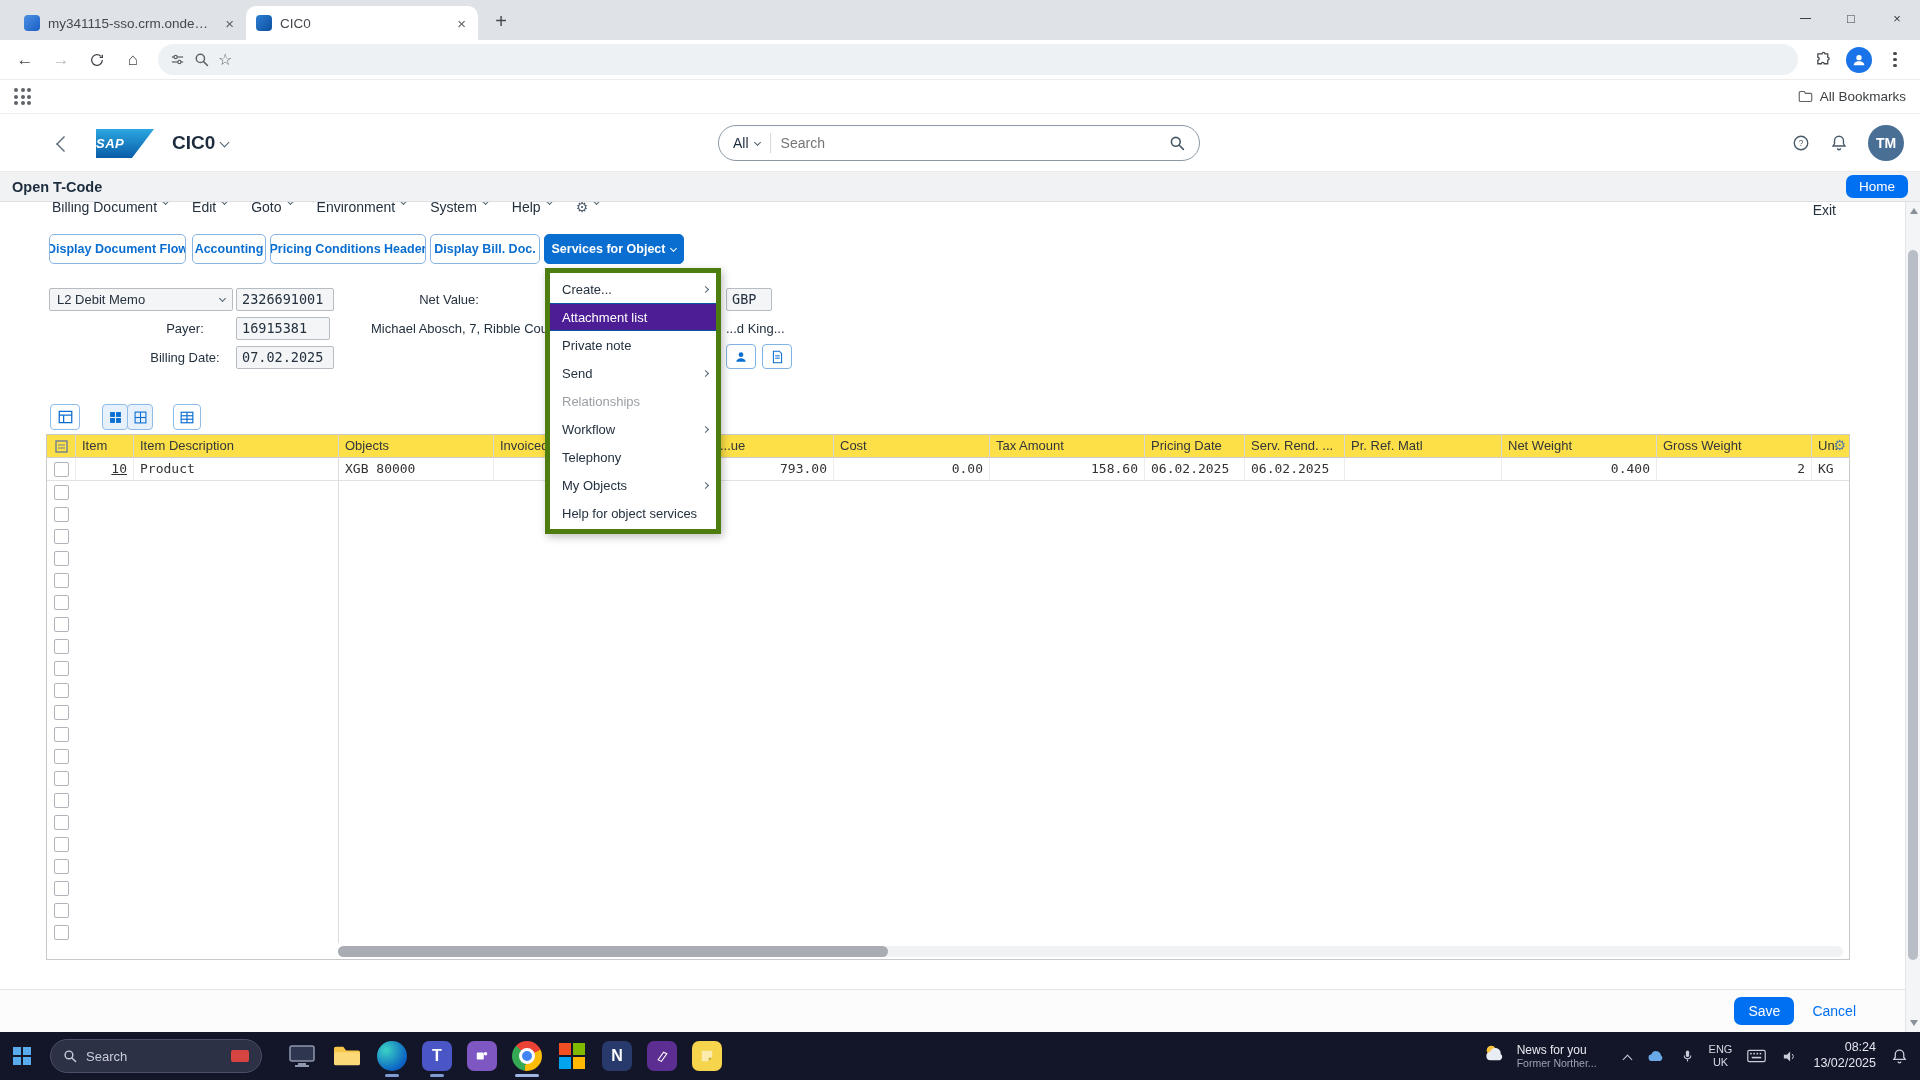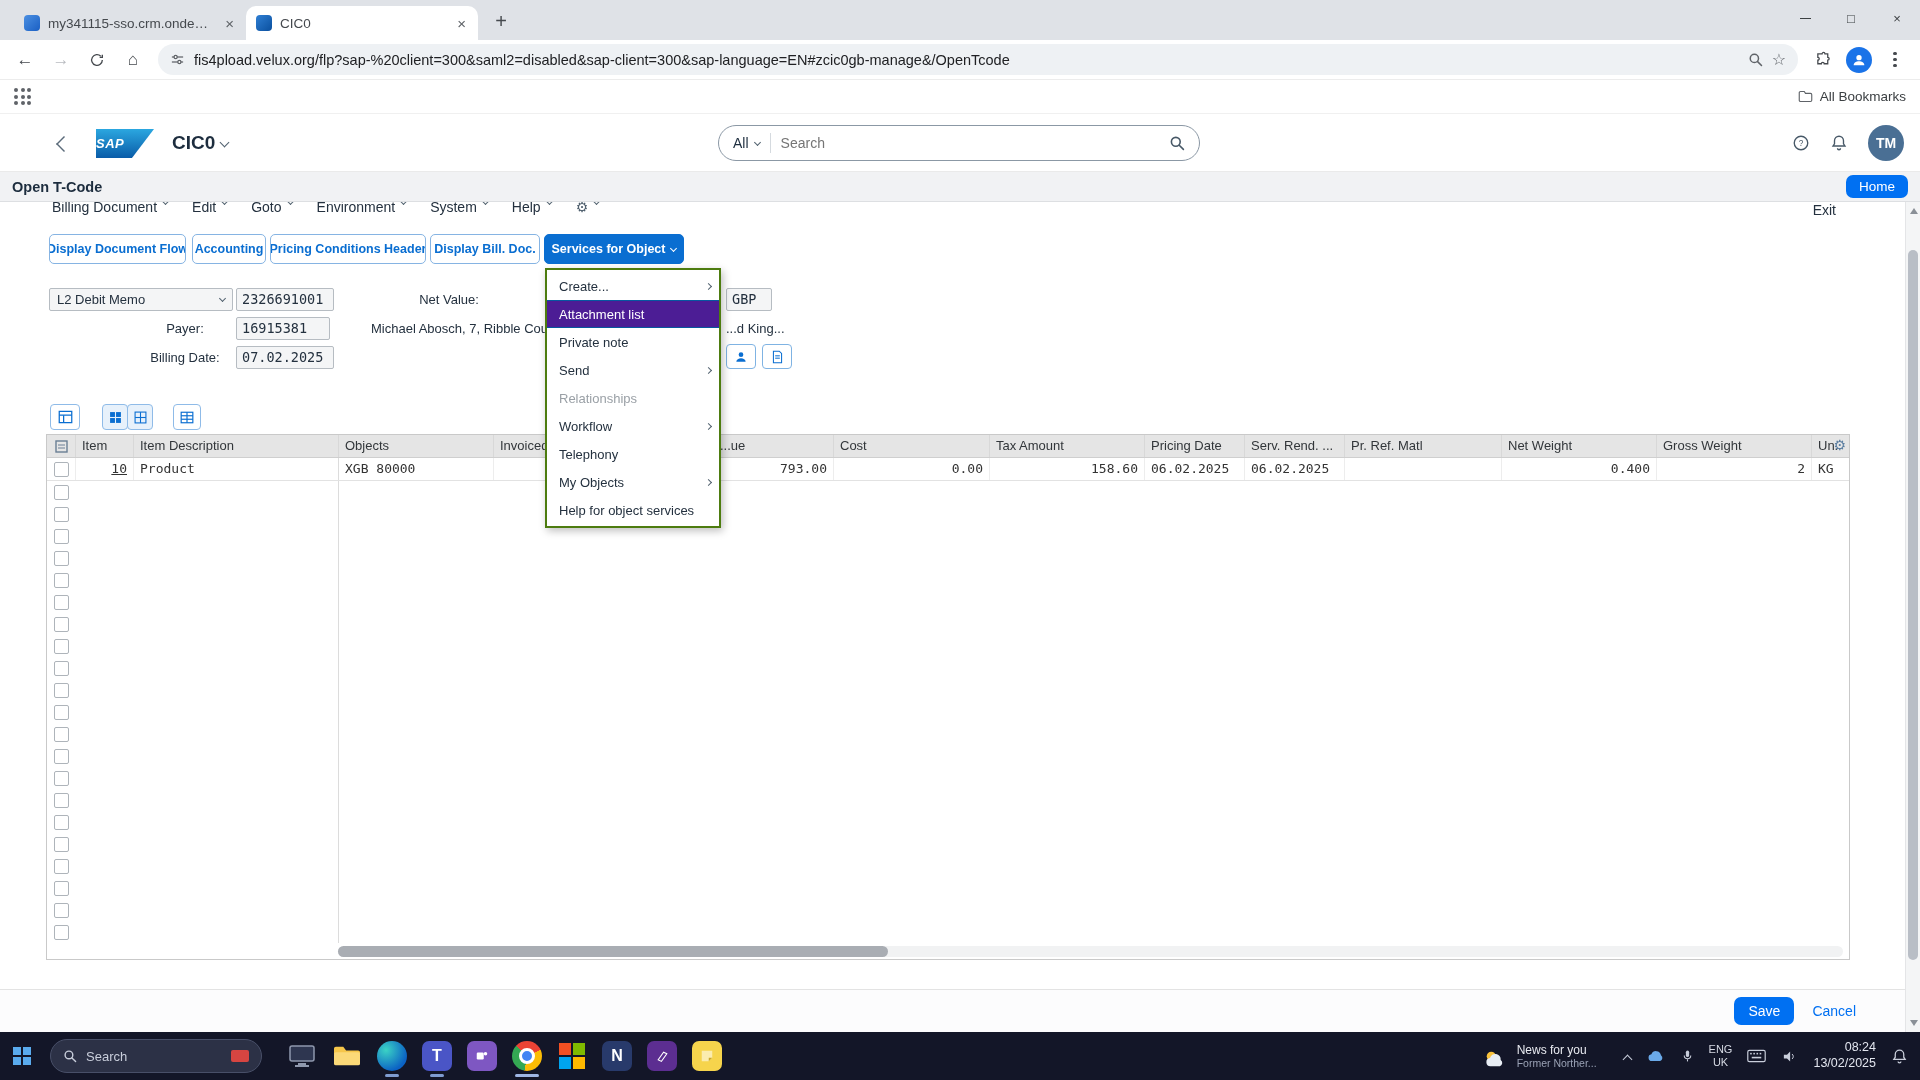--- a/index.html
+++ b/index.html
@@ -110,21 +110,21 @@
   .ftext{position:absolute;font-size:13px;color:#24313f;line-height:23px;white-space:nowrap}
   .mini-btn{position:absolute;width:30px;height:25px;border:1px solid #7fb3e3;background:#fff;
     border-radius:4px;display:flex;align-items:center;justify-content:center;color:#0a6ed1}
 
   
   .tt-btn{position:absolute;top:404px;height:26px;border:1px solid #8fbbe8;background:#fff;
     border-radius:4px;display:flex;align-items:center;justify-content:center;color:#0a6ed1}
   .tt-btn.sel{background:#e7f1fb}
   .alv{position:absolute;left:46px;top:434px;width:1804px;border:1px solid #c9c9c9;background:#fff}
   .alv-grid{display:grid;grid-template-columns:28px 58px 205px 155px 120px 100px 120px 156px 155px 100px 100px 157px 155px 155px 40px}
-  .alv-head{height:23px;background:#e5e5e5;border-bottom:1px solid #cfcfcf;position:relative;
+  .alv-head{height:23px;background:#fde047;border-bottom:1px solid #cfcfcf;position:relative;
     font-size:13px;color:#32363a}
   .alv-head .hc{border-left:1px solid #d8d8d8;padding:3px 6px;white-space:nowrap;overflow:hidden}
   .alv-head .hc:first-child{border-left:none;display:flex;align-items:center;justify-content:center}
   .col-gear{position:absolute;right:3px;top:2px;font-size:14px;color:#5a7da0}
   .alv-row{height:23px;font-size:13px;color:#333}
   .alv-row .cell{border-left:1px solid #ededed;padding:3px 6px;white-space:nowrap;overflow:hidden;
     font-family:"DejaVu Sans Mono",monospace;font-size:13px}
   .alv-row .cell:first-child{border-left:none;display:flex;align-items:center;justify-content:center;padding:0}
   .alv-row.alv-data{border-bottom:1px solid #e2e2e2}
   .alv-row .num{text-align:right}
@@ -132,21 +132,21 @@
   .alv-empty .cell{border-left:1px solid transparent}
   .alv-empty .matb{border-left:1px solid #dcdcdc}
   .alv-data .matb{border-left:1px solid #dcdcdc}
   .itemlink{text-decoration:underline}
   .cb{width:15px;height:15px;border:1px solid #aeb4ba;border-radius:2px;background:#fff;display:inline-block}
   .hscroll{height:14px;position:relative;margin-top:2px}
   .hs-track{position:absolute;left:291px;top:1px;width:1505px;height:11px;background:#f1f2f3;border-radius:6px}
   .hs-thumb{position:absolute;left:0;top:0;width:550px;height:11px;background:#a9adb3;border-radius:6px}
 
   
-  .cmenu{position:absolute;left:545px;top:268px;width:176px;background:#fff;border:2px solid #4d7c0f;
+  .cmenu{position:absolute;left:545px;top:268px;width:176px;background:#fff;border:5px solid #4d7c0f;
     box-shadow:2px 3px 8px rgba(0,0,0,.25);z-index:100;padding:2px 0}
   .cm-item{height:28px;display:flex;align-items:center;padding:0 8px 0 12px;font-size:13px;color:#24313f}
   .cm-item .lab{flex:1;white-space:nowrap;overflow:hidden}
   .cm-item.hl{background:#4c1d95;color:#fff;border-top:1px solid #0757a0;border-bottom:1px solid #0757a0}
   .cm-item.dis{color:#9aa0a6}
   .cm-item .chev{margin-left:4px}
 
   
   .footer{position:absolute;left:0;top:989px;width:1920px;height:43px;background:#fcfcfd;
     border-top:1px solid #e3e3e3;display:flex;align-items:center;justify-content:flex-end;gap:18px;
@@ -185,21 +185,21 @@
   .ic-purple{background:#7e57c2}
   .ic-chrome{border-radius:50%;background:conic-gradient(from -45deg,#ea4335 0 110deg,#fbbc05 110deg 235deg,#34a853 235deg 360deg);position:relative}
   .chrome-mid{position:absolute;left:7px;top:7px;width:16px;height:16px;background:#4285f4;
     border:3px solid #fff;border-radius:50%}
   .ic-ms{display:grid;grid-template-columns:12px 12px;grid-gap:2px;background:transparent}
   .ic-ms i{width:12px;height:12px}
   .ic-onenote{background:#283a6b}
   .ic-purple2{background:#5c2e91}
   .ic-sticky{background:#f6d44c;color:#8a7414}
   .tb-tray{margin-left:auto;display:flex;align-items:center;gap:15px;padding-right:12px}
-  .tb-news{display:flex;align-items:flex-end;gap:12px;margin-right:6px}
+  .tb-news{display:flex;align-items:flex-start;gap:12px;margin-right:6px}
   .news-t1{font-size:12px;color:#e8eaf0;line-height:1.2}
   .news-t2{font-size:10.5px;color:#9aa2b5;line-height:1.2}
   .tb-lang{font-size:11px;line-height:1.2;text-align:center;color:#d6dae4}
   .tb-clock{font-size:12.5px;line-height:1.25;text-align:right;color:#e2e5ee}
 </style>
 </head>
 <body>
 
 <div class="tabbar">
   <div class="tab">
@@ -234,21 +234,20 @@
   <div class="nav-ico">⌂</div>
   <div class="omnibox">
     <span class="omni-ico">
       <svg width="15" height="15" viewBox="0 0 24 24" stroke="#5f6368" stroke-width="2" fill="none">
           <line x1="3" y1="8" x2="21" y2="8"></line>
           <circle cx="9" cy="8" r="2.5" fill="#fff"></circle>
           <line x1="3" y1="16" x2="21" y2="16"></line>
           <circle cx="15" cy="16" r="2.5" fill="#fff"></circle>
         </svg>
     </span>
-    <span class="url-text">fis4pload.velux.org/flp?sap-%20client=300&amp;saml2=disabled&amp;sap-client=300&amp;sap-language=EN#zcic0gb-manage&amp;/OpenTcode</span>
     <span class="omni-ico">
       <svg width="15" height="15" viewBox="0 0 20 20">
           <circle cx="8.5" cy="8.5" r="5.5" fill="none" stroke="#5f6368" stroke-width="2"></circle>
           <line x1="12.8" y1="12.8" x2="18" y2="18" stroke="#5f6368" stroke-width="2" stroke-linecap="round"></line>
         </svg>
     </span>
     <span class="star">☆</span>
   </div>
   <div class="nav-ico">
     <svg width="17" height="17" viewBox="0 0 24 24" fill="none" stroke="#45494e" stroke-width="1.8">

